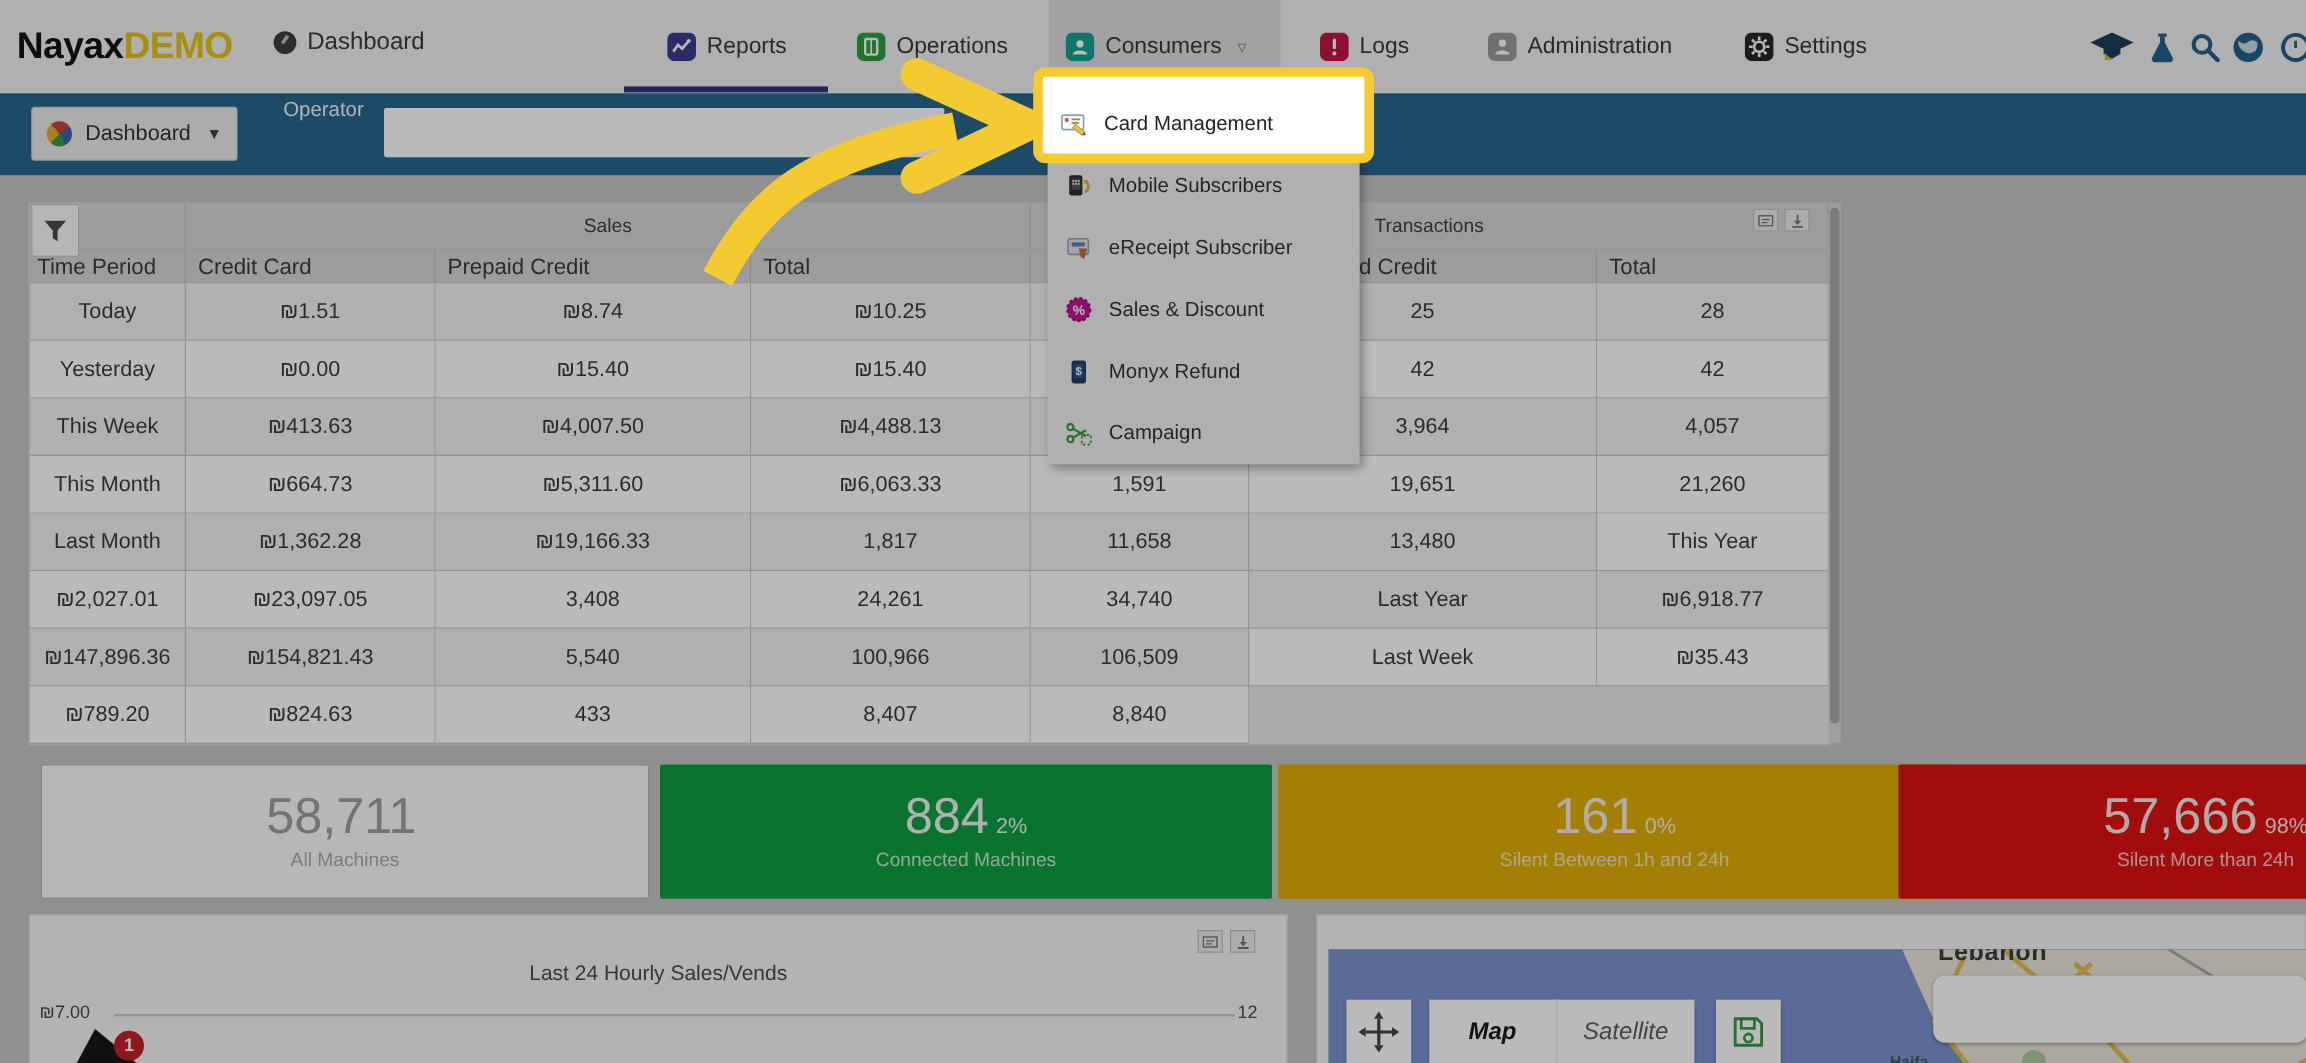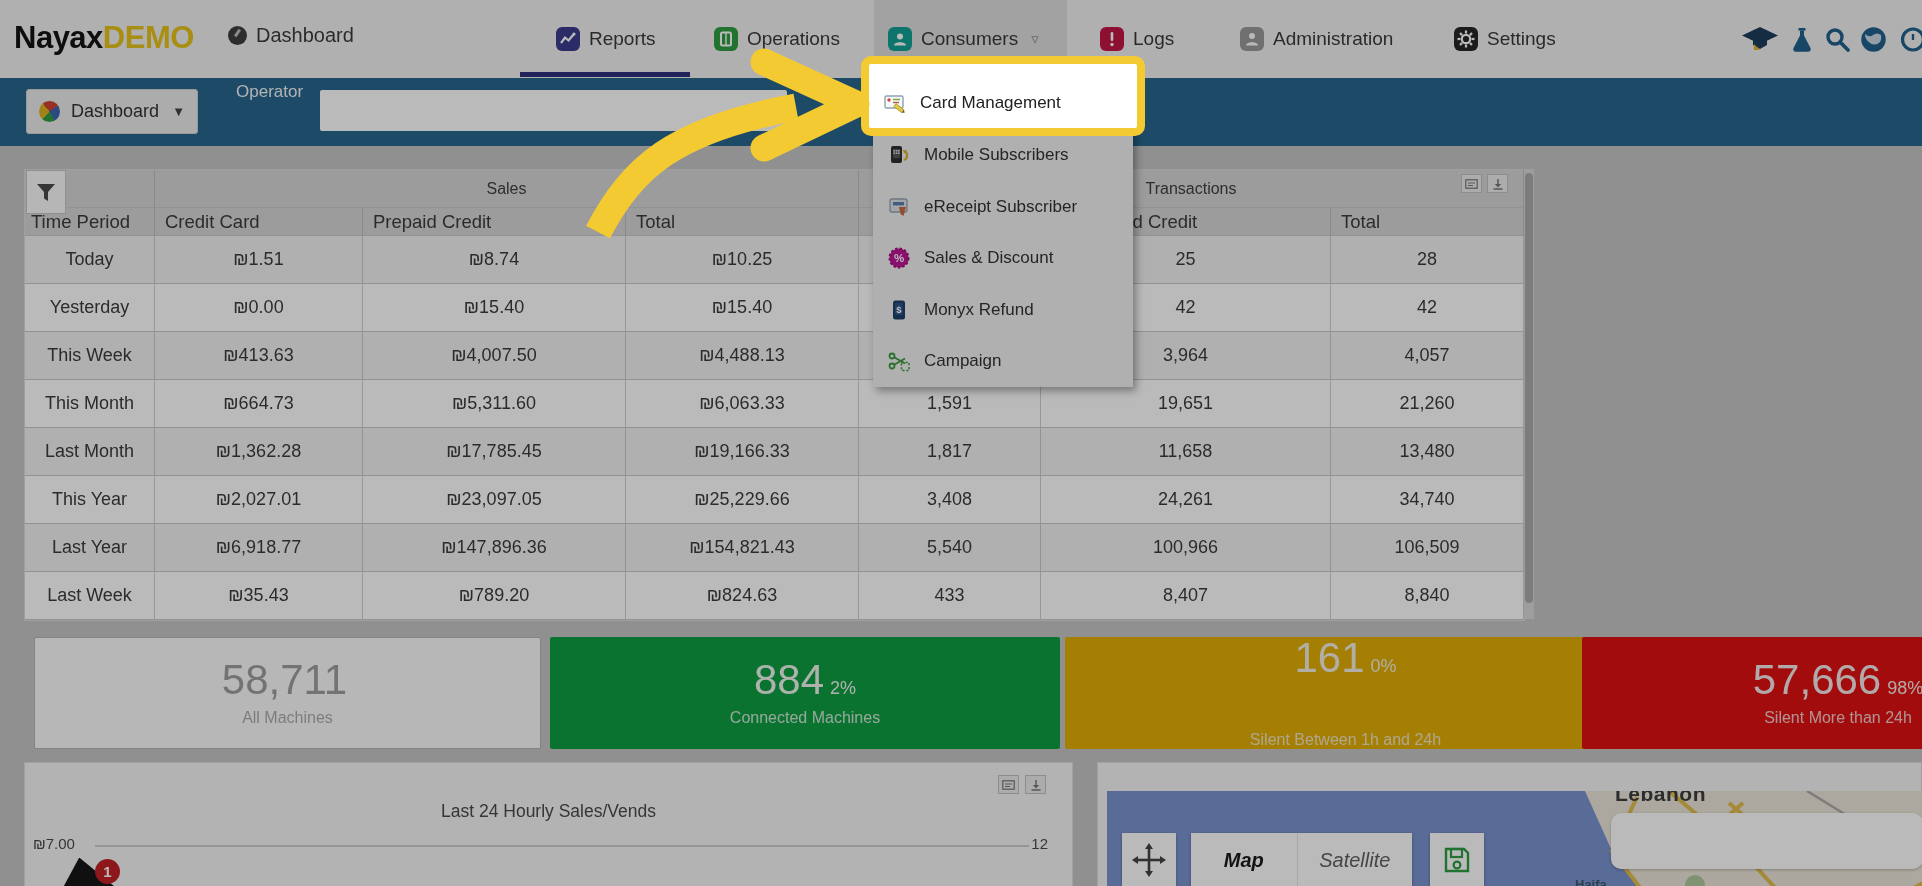--- a/index.html
+++ b/index.html
@@ -45,21 +45,21 @@
   .sb{position:absolute;left:1524px;top:169px;width:10px;height:450px;background:#d9d9d9;}
   .sb .thumb{position:absolute;left:1px;top:4px;width:8px;height:430px;background:#ababab;border-radius:4px;}
 
   
   .card{position:absolute;top:637px;height:112px;display:flex;flex-direction:column;align-items:center;justify-content:center;gap:8px;border-radius:2px;}
   .card .num{font-size:42px;line-height:1;display:flex;align-items:baseline;gap:6px;}
   .card .pct{font-size:18px;}
   .card .lbl{font-size:16px;}
   .card.neutral{left:34px;width:507px;background:#fbfbfb;border:1px solid #b5b5b5;color:#9e9e9e;box-sizing:border-box;}
   .card.green{left:550px;width:510px;background:#0f9e43;color:#eef5ee;}
-  .card.amber{left:1065px;width:561px;background:#e2ae06;color:#f3efe2;justify-content:space-between;}
+  .card.amber{left:1065px;width:561px;background:#e2ae06;color:#f3efe2;}
   .card.red{left:1582px;width:512px;background:#e01112;color:#f5eaea;}
   .card .lbl{opacity:.85;}
 
   
   .chartpanel{position:absolute;left:24px;top:762px;width:1049px;height:160px;background:#f6f6f6;border:1px solid #ddd;box-sizing:border-box;}
   .chart-title{position:absolute;left:0;top:38px;width:100%;text-align:center;font-size:17.5px;color:#4a4a4a;}
   .chart-icons{position:absolute;right:26px;top:12px;display:flex;gap:6px;}
   .axis-l{position:absolute;left:8px;top:72px;font-size:15px;color:#4a4a4a;}
   .gridline{position:absolute;left:70px;top:82px;width:934px;height:2px;background:#cdcdcd;}
   .axis-r{position:absolute;right:24px;top:72px;font-size:15px;color:#4a4a4a;}
@@ -277,30 +277,28 @@
       <div class="cell dr ro">This Month</div>
       <div class="cell dr ro">₪664.73</div>
       <div class="cell dr ro">₪5,311.60</div>
       <div class="cell dr ro">₪6,063.33</div>
       <div class="cell dr ro">1,591</div>
       <div class="cell dr ro">19,651</div>
       <div class="cell dr ro">21,260</div>
 
       <div class="cell dr re">Last Month</div>
       <div class="cell dr re">₪1,362.28</div>
-      <div class="cell dr re">₪17,785.45</div>
       <div class="cell dr re">₪19,166.33</div>
       <div class="cell dr re">1,817</div>
       <div class="cell dr re">11,658</div>
       <div class="cell dr re">13,480</div>
 
       <div class="cell dr ro">This Year</div>
       <div class="cell dr ro">₪2,027.01</div>
       <div class="cell dr ro">₪23,097.05</div>
-      <div class="cell dr ro">₪25,229.66</div>
       <div class="cell dr ro">3,408</div>
       <div class="cell dr ro">24,261</div>
       <div class="cell dr ro">34,740</div>
 
       <div class="cell dr re">Last Year</div>
       <div class="cell dr re">₪6,918.77</div>
       <div class="cell dr re">₪147,896.36</div>
       <div class="cell dr re">₪154,821.43</div>
       <div class="cell dr re">5,540</div>
       <div class="cell dr re">100,966</div>

